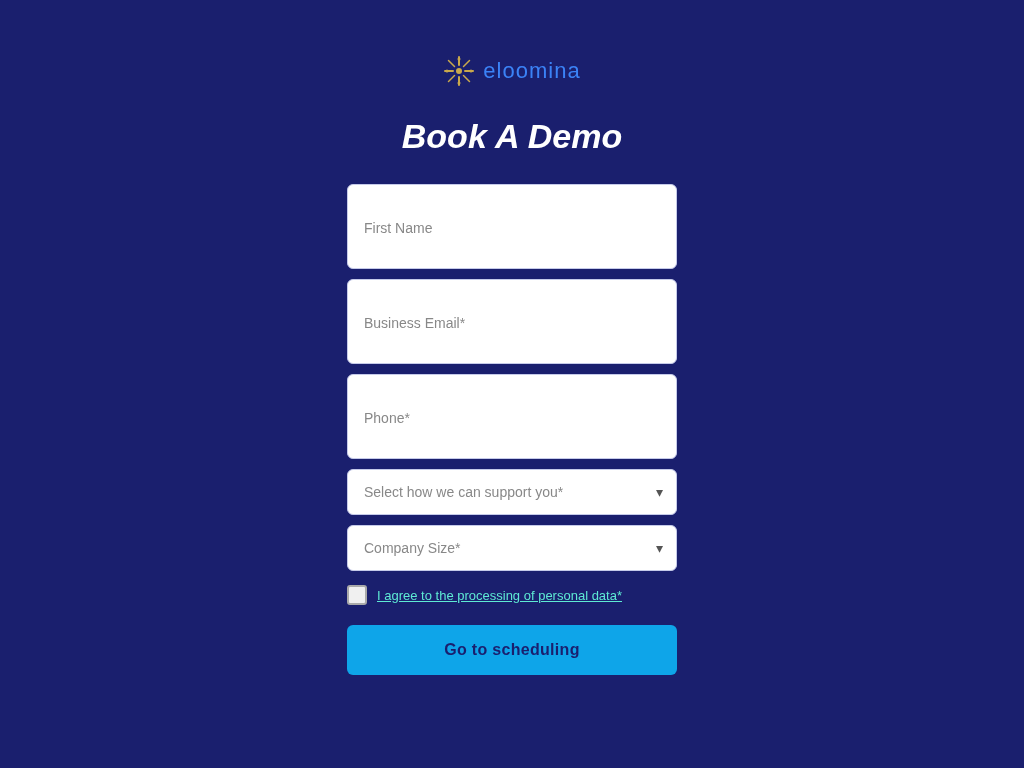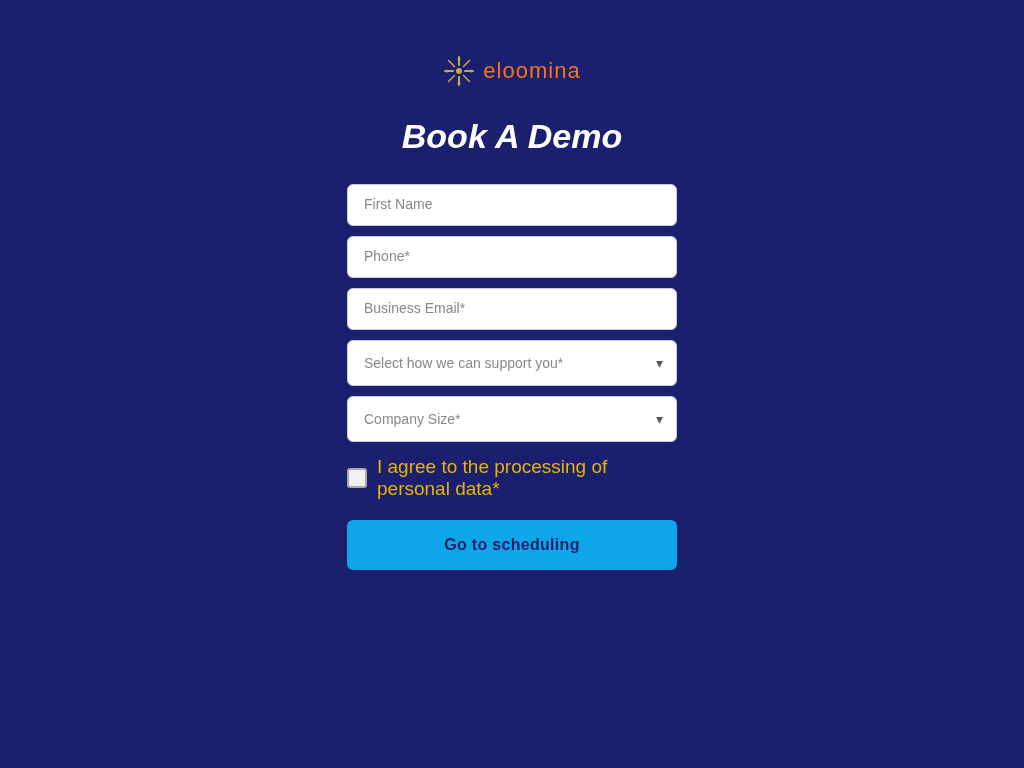--- a/index.html
+++ b/index.html
@@ -28,21 +28,21 @@
     }
 
     .logo-area {
       display: flex;
       align-items: center;
       gap: 8px;
       margin-bottom: 30px;
     }
 
     .logo-text {
-      color: #f97316;
+      color: #3b82f6;
       font-size: 22px;
       font-weight: 400;
       letter-spacing: 1px;
     }
 
     .page-title {
       color: #ffffff;
       font-size: 34px;
       font-weight: 900;
       margin-bottom: 28px;
@@ -51,25 +51,25 @@
 
     .form-container {
       width: 330px;
       display: flex;
       flex-direction: column;
       gap: 10px;
     }
 
     .form-input {
       width: 100%;
-      padding: 14px 16px;
+      padding: 30px 16px;
       border: 1.5px solid #c5cae9;
       border-radius: 6px;
       background: #ffffff;
-      font-size: 11px;
+      font-size: 20px;
       color: #555;
       outline: none;
     }
 
     .form-input::placeholder {
       color: #888;
       font-size: 14px;
     }
 
     .form-select-wrapper {
@@ -114,22 +114,23 @@
       border: 2px solid #aaa;
       border-radius: 3px;
       background: #f0f0f0;
       cursor: pointer;
       flex-shrink: 0;
       appearance: none;
       -webkit-appearance: none;
     }
 
     .checkbox-label {
-      font-size: 19px;
-      color: #eab308;
+      font-size: 13px;
+      color: #5eead4;
+      text-decoration: underline;
       cursor: pointer;
     }
 
     .submit-button {
       width: 100%;
       padding: 16px;
       background: #0ea5e9;
       color: #1a1f6e;
       font-size: 16px;
       font-weight: 700;
@@ -170,23 +171,23 @@
     <span class="logo-text">eloomina</span>
   </div>
 
   <h1 class="page-title">Book A Demo</h1>
 
   <div class="form-container">
 
     <input type="text" class="form-input" placeholder="First Name" style="">
 
 
+    <input type="email" class="form-input" placeholder="Business Email*" style="">
+
     <input type="tel" class="form-input" placeholder="Phone*" style="">
-
-    <input type="email" class="form-input" placeholder="Business Email*" style="">
 
     <div class="form-select-wrapper">
       <select class="form-select">
         <option value="">Select how we can support you*</option>
         <option value="sales">Sales</option>
         <option value="marketing">Marketing</option>
         <option value="operations">Operations</option>
         <option value="hr">HR</option>
         <option value="other">Other</option>
       </select>

